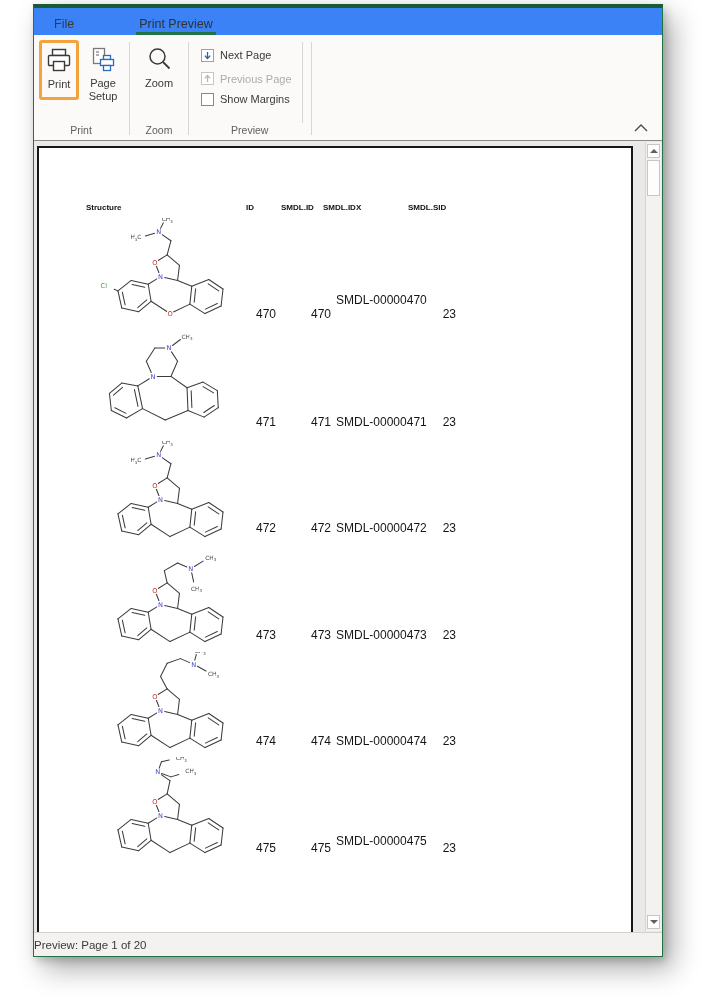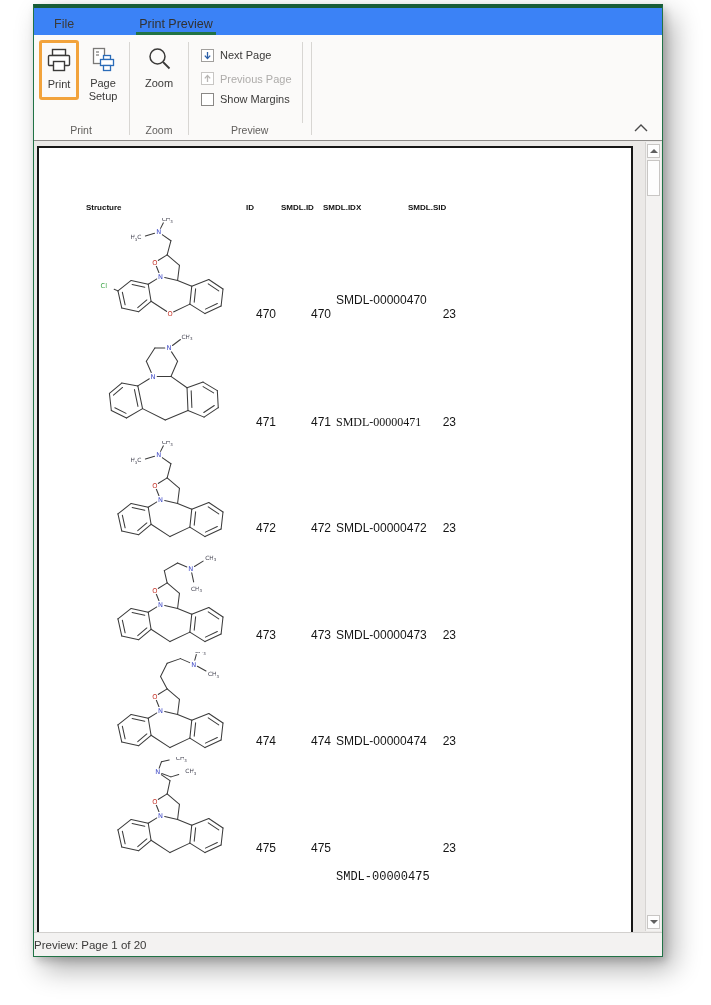--- a/index.html
+++ b/index.html
@@ -254,21 +254,21 @@
               <line x1="81" y1="48" x2="98" y2="60" stroke="#3c3c3c" stroke-width="1.1" stroke-linecap="round"></line>
               <line x1="51" y1="82" x2="75" y2="94" stroke="#3c3c3c" stroke-width="1.1" stroke-linecap="round"></line>
               <line x1="75" y1="94" x2="99" y2="84" stroke="#3c3c3c" stroke-width="1.1" stroke-linecap="round"></line>
               <line x1="82.6" y1="15.3" x2="91" y2="9" stroke="#3c3c3c" stroke-width="1.1" stroke-linecap="round"></line>
               <text x="98" y="8.4" fill="#41414f" font-size="6.2" text-anchor="middle" font-family="&quot;DejaVu Sans&quot;, sans-serif" paint-order="stroke" stroke="#ffffff" stroke-width="2.6"><tspan>CH</tspan><tspan font-size="4.216" dy="1.6">3</tspan></text>
               <text x="79" y="20.4" fill="#3a45c4" font-size="7" text-anchor="middle" font-family="&quot;DejaVu Sans&quot;, sans-serif" paint-order="stroke" stroke="#ffffff" stroke-width="2.6"><tspan>N</tspan></text>
               <text x="62" y="50.4" fill="#3a45c4" font-size="7" text-anchor="middle" font-family="&quot;DejaVu Sans&quot;, sans-serif" paint-order="stroke" stroke="#ffffff" stroke-width="2.6"><tspan>N</tspan></text>
             </svg></div>
   <span class="cell r cid" style="width: 237px; top: 267px;">471</span>
   <span class="cell r csid" style="width: 292px; top: 267px;">471</span>
-  <span class="cell cidx" style="left: 297px; top: 267px; font-family: Liberation Serif, serif;">SMDL-00000471</span>
+  <span class="cell cidx" style="left: 297px; top: 267px;">SMDL-00000471</span>
   <span class="cell r cssid" style="width: 417px; top: 267px;">23</span>
 
   <div class="mol" style="left: 55px; top: 293px;"><svg viewBox="0 0 160 112" width="152" height="106">
               <line x1="57" y1="70" x2="60" y2="88" stroke="#3c3c3c" stroke-width="1.1" stroke-linecap="round"></line>
               <line x1="60" y1="88" x2="47" y2="99" stroke="#3c3c3c" stroke-width="1.1" stroke-linecap="round"></line>
               <line x1="47" y1="99" x2="29" y2="95" stroke="#3c3c3c" stroke-width="1.1" stroke-linecap="round"></line>
               <line x1="29" y1="95" x2="25" y2="77" stroke="#3c3c3c" stroke-width="1.1" stroke-linecap="round"></line>
               <line x1="25" y1="77" x2="39" y2="66" stroke="#3c3c3c" stroke-width="1.1" stroke-linecap="round"></line>
               <line x1="39" y1="66" x2="57" y2="70" stroke="#3c3c3c" stroke-width="1.1" stroke-linecap="round"></line>
               <line x1="55.53666666666667" y1="86.57" x2="45.916666666666664" y2="94.71" stroke="#3c3c3c" stroke-width="1.1" stroke-linecap="round"></line>
@@ -431,21 +431,21 @@
               <text x="67" y="18.4" fill="#3a45c4" font-size="7" text-anchor="middle" font-family="&quot;DejaVu Sans&quot;, sans-serif" paint-order="stroke" stroke="#ffffff" stroke-width="2.6"><tspan>N</tspan></text>
               <line x1="68.53784378389017" y1="11.770929594302034" x2="71" y2="5" stroke="#3c3c3c" stroke-width="1.1" stroke-linecap="round"></line>
               <line x1="71" y1="5" x2="79.1280440215269" y2="3.124297533493792" stroke="#3c3c3c" stroke-width="1.1" stroke-linecap="round"></line>
               <text x="92" y="3.4" fill="#41414f" font-size="6.2" text-anchor="middle" font-family="&quot;DejaVu Sans&quot;, sans-serif" paint-order="stroke" stroke="#ffffff" stroke-width="2.6"><tspan>CH</tspan><tspan font-size="4.216" dy="1.6">3</tspan></text>
               <line x1="71.23783860217677" y1="17.513513786491703" x2="81" y2="21" stroke="#3c3c3c" stroke-width="1.1" stroke-linecap="round"></line>
               <line x1="81" y1="21" x2="89.22110495639025" y2="18.470429244187617" stroke="#3c3c3c" stroke-width="1.1" stroke-linecap="round"></line>
               <text x="102" y="17.4" fill="#41414f" font-size="6.2" text-anchor="middle" font-family="&quot;DejaVu Sans&quot;, sans-serif" paint-order="stroke" stroke="#ffffff" stroke-width="2.6"><tspan>CH</tspan><tspan font-size="4.216" dy="1.6">3</tspan></text>
             </svg></div>
   <span class="cell r cid" style="width: 237px; top: 693px;">475</span>
   <span class="cell r csid" style="width: 292px; top: 693px;">475</span>
-  <span class="cell cidx" style="left: 297px; top: 722px; font-family: Liberation Mono, monospace;">SMDL-00000475</span>
+  <span class="cell cidx" style="left: 297px; top: 686px;">SMDL-00000475</span>
   <span class="cell r cssid" style="width: 417px; top: 693px;">23</span>
 </div>
     </div>
     <div class="vscroll">
       <div class="sbtn up">
           <span class="tri-up"></span>
         </div>
       <div class="sthumb"></div>
       <div class="sbtn down">
           <span class="tri-down"></span>

